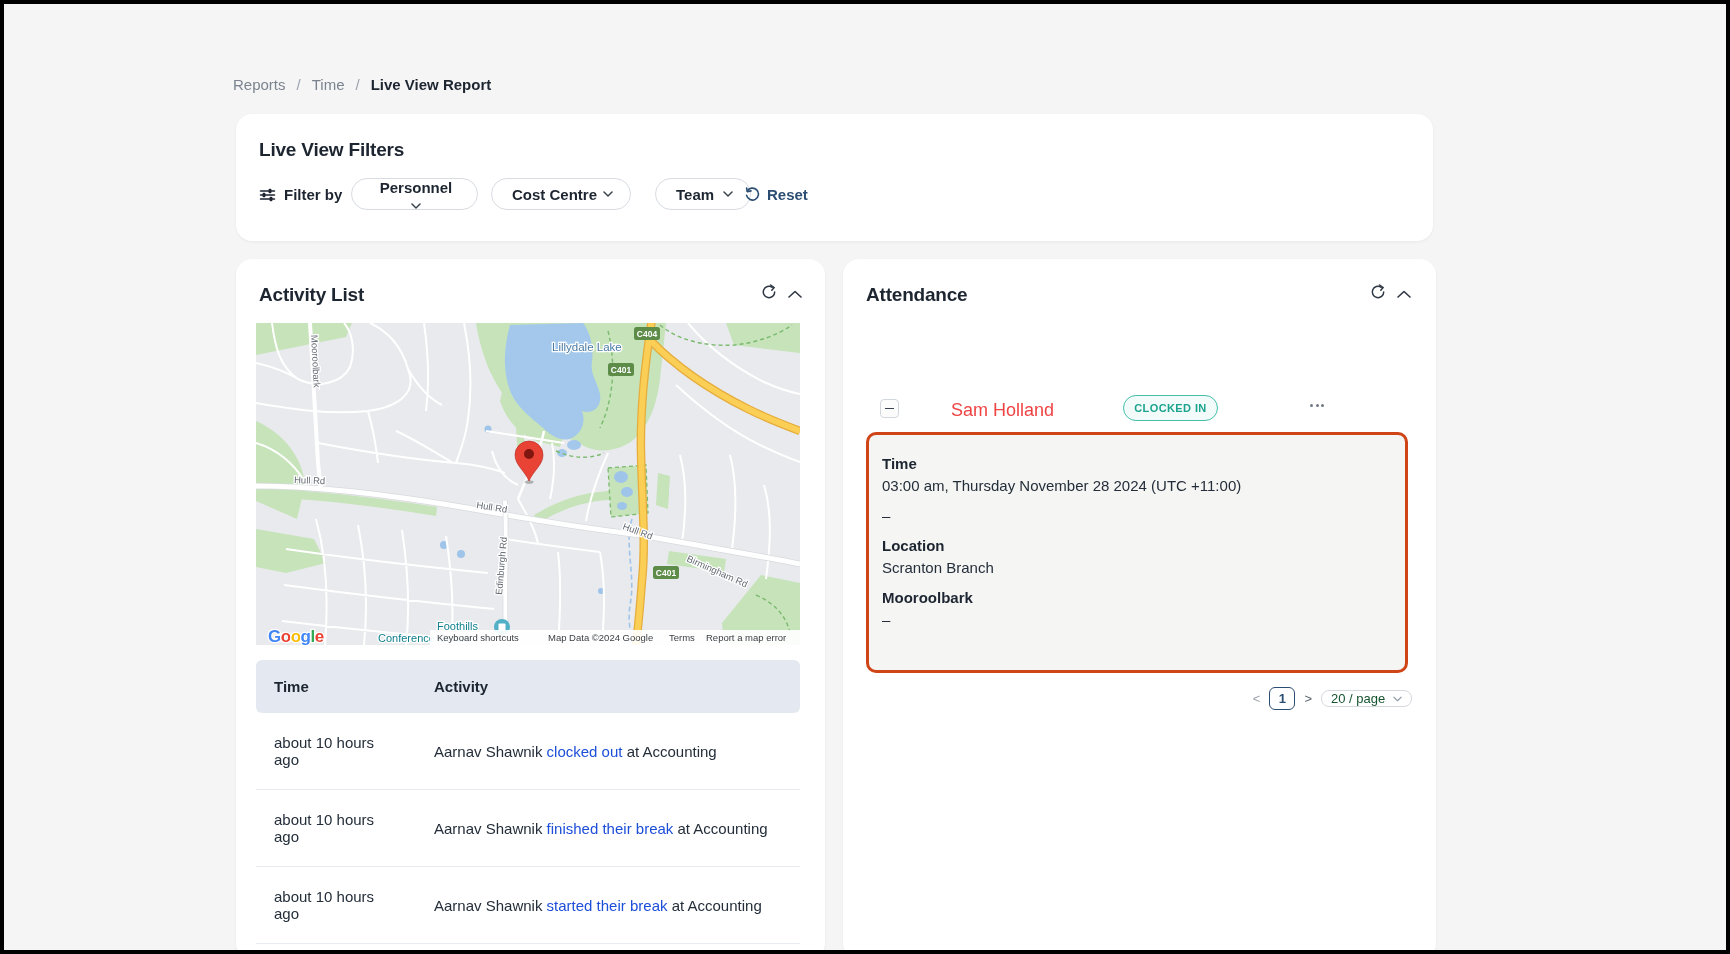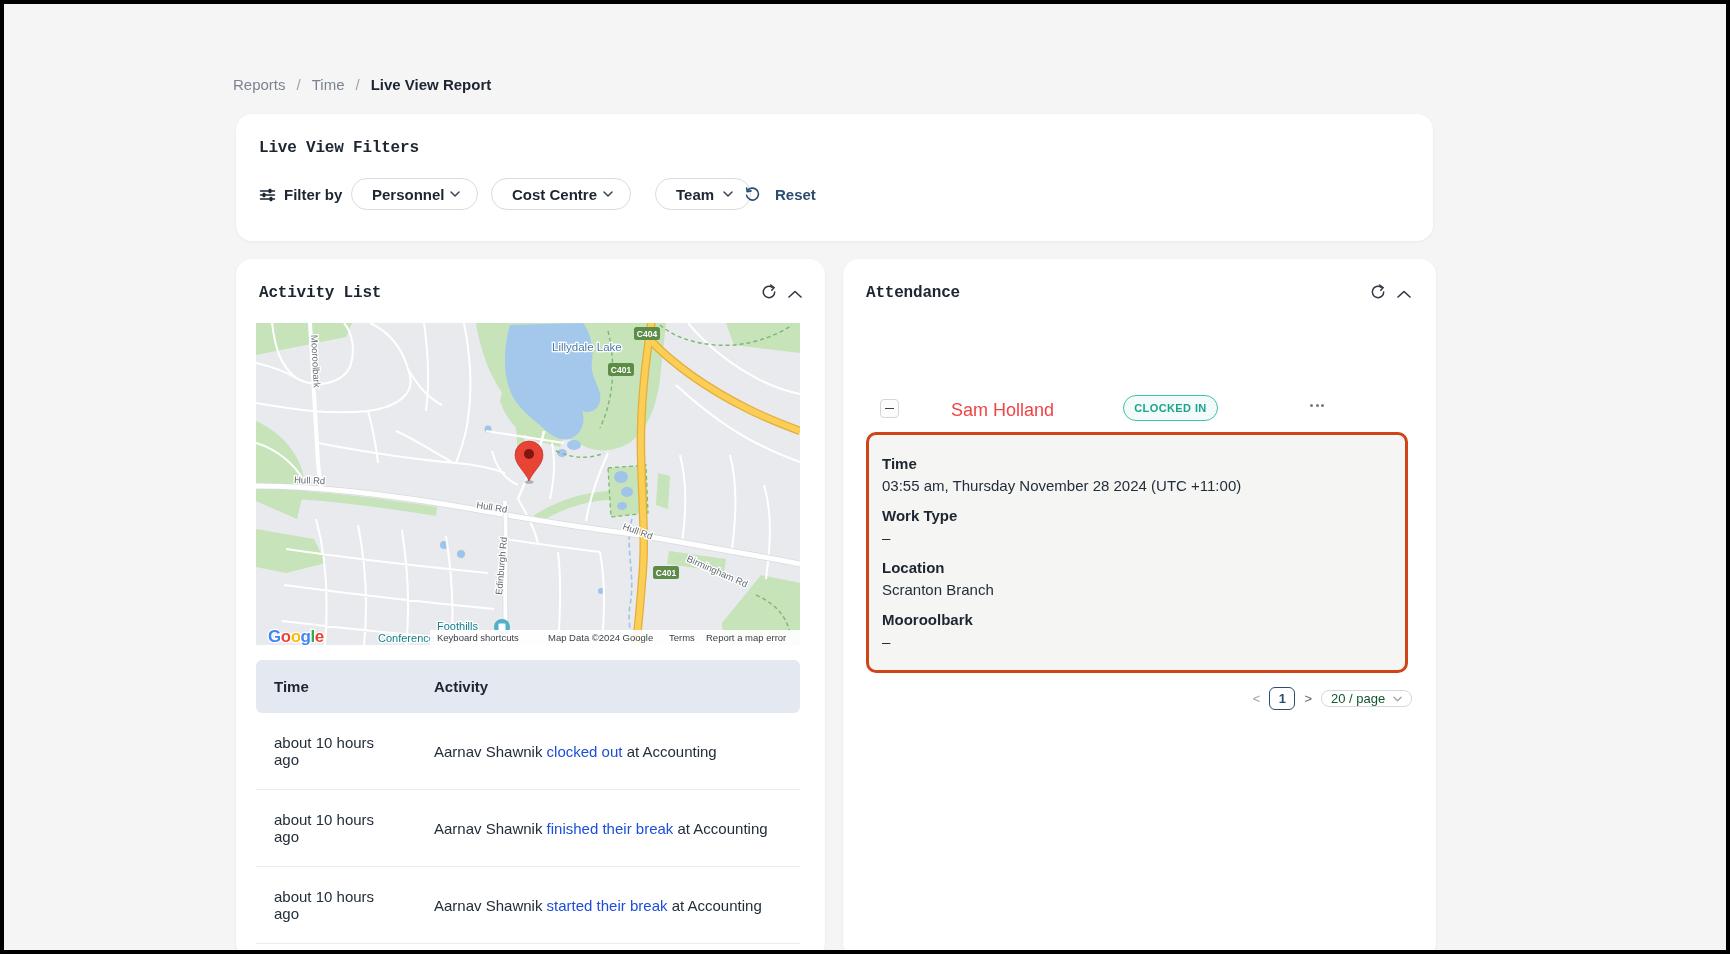--- a/index.html
+++ b/index.html
@@ -1,37 +1,37 @@
 <!DOCTYPE html>
 <html><head>
 <meta charset="utf-8">
 <style>
   * { margin:0; padding:0; box-sizing:border-box; }
   html,body { width:1730px; height:954px; }
   body { background:#000; position:relative; font-family:"Liberation Sans", sans-serif; }
   .page { position:absolute; left:4px; top:4px; width:1722px; height:946px; background:#f5f5f6; overflow:hidden; }
   .card { position:absolute; background:#fff; border-radius:16px; box-shadow:0 1px 3px rgba(20,30,50,.06); }
-  .card-title { position:absolute; left:23px; top:25px; font-size:16px; font-weight:700; color:#1d2531; letter-spacing:-0.2px;font-family:Liberation Mono, monospace; }
+  .card-title { position:absolute; left:23px; top:25px; font-size:19px; font-weight:700; color:#1d2531; letter-spacing:-0.2px; }
   .icon-btn { position:absolute; width:18px; height:18px; display:flex; align-items:center; justify-content:center; cursor:pointer; }
 
   
   .breadcrumb { position:absolute; left:229px; top:72px; font-size:15px; color:#7a838e; display:flex; gap:11px; }
   .breadcrumb .crumb { color:#7a838e; }
   .breadcrumb .sep { color:#9aa3ad; }
   .breadcrumb .current { color:#1d2531; font-weight:700; }
 
   
   #filters-card { left:232px; top:110px; width:1197px; height:127px; }
   .fb-icon { position:absolute; left:23px; top:73px; }
   .fb-label { position:absolute; left:48px; top:72px; font-size:15px; font-weight:700; color:#1d2531; }
   .fbtn { position:absolute; top:64px; height:32px; border:1px solid #d8dce1; border-radius:16px; background:#fff; display:flex; align-items:center; justify-content:space-between; padding:0 17px 0 20px; font-size:15px; font-weight:700; color:#1d2531; cursor:pointer; }
-  #btn-personnel { left:115px; width:127px; }
+  #btn-personnel { left:115px; width:127px;flex-direction:column; }
   #btn-cost { left:255px; width:140px; }
   #btn-team { left:419px; width:96px; }
-  .reset { position:absolute; left:509px; top:72px; display:flex; align-items:center; gap:15px; cursor:pointer; }
+  .reset { position:absolute; left:509px; top:72px; display:flex; align-items:center; gap:7px; cursor:pointer; }
   .reset span { font-size:15px; font-weight:700; color:#2b4d72; }
 
   
   #activity-card { left:232px; top:255px; width:589px; height:700px; }
   .map-wrap { position:absolute; left:20px; top:64px; width:544px; height:322px; overflow:hidden; }
   .atable { position:absolute; left:20px; top:401px; width:544px; }
   .atable .thead { height:53px; background:#e4e9f1; border-radius:6px; display:flex; align-items:center; font-size:15px; font-weight:700; color:#1d2531; }
   .atable .trow { height:77px; border-bottom:1px solid #e8ebef; display:flex; align-items:center; font-size:15px; color:#242e3a; }
   .col-time { width:178px; padding-left:18px; flex:none; }
   .col-time .wrap { display:block; width:108px; line-height:17px; }
@@ -280,24 +280,23 @@
       <span class="dots">
           <i></i>
           <i></i>
           <i></i>
         </span>
     </div>
 
     <div class="detail-panel">
       <div class="field">
         <span class="flabel">Time</span>
-        <span class="fvalue">03:55 am, Thursday November 28 2024 (UTC +11:00)</span>
+        <span class="fvalue">03:00 am, Thursday November 28 2024 (UTC +11:00)</span>
       </div>
       <div class="field">
-        <span class="flabel">Work Type</span>
         <span class="fvalue">–</span>
       </div>
       <div class="field">
         <span class="flabel">Location</span>
         <span class="fvalue">Scranton Branch</span>
       </div>
       <div class="field">
         <span class="flabel">Mooroolbark</span>
         <span class="fvalue">–</span>
       </div>

